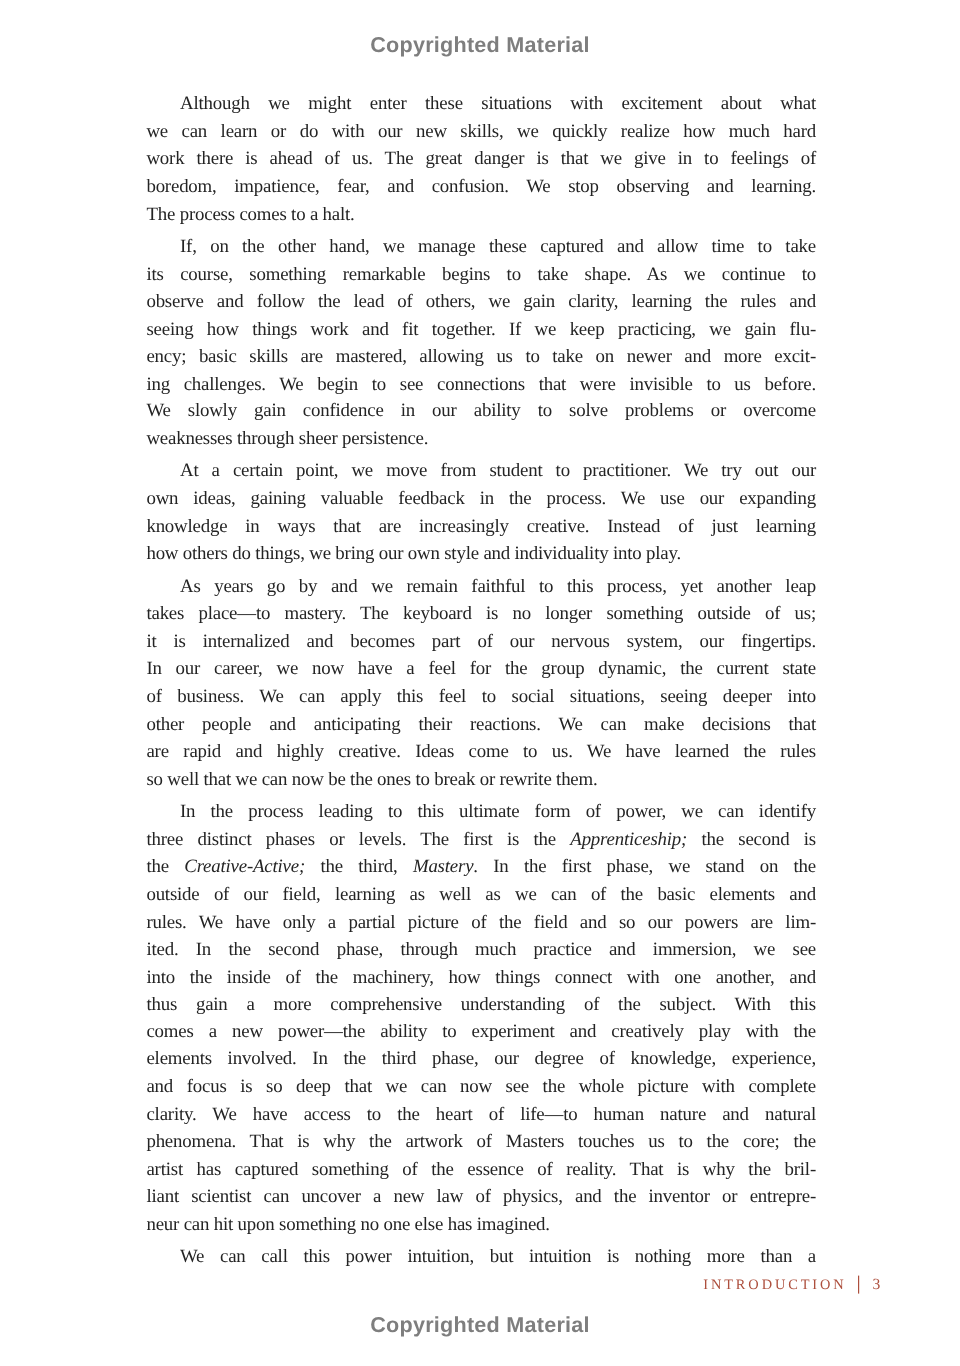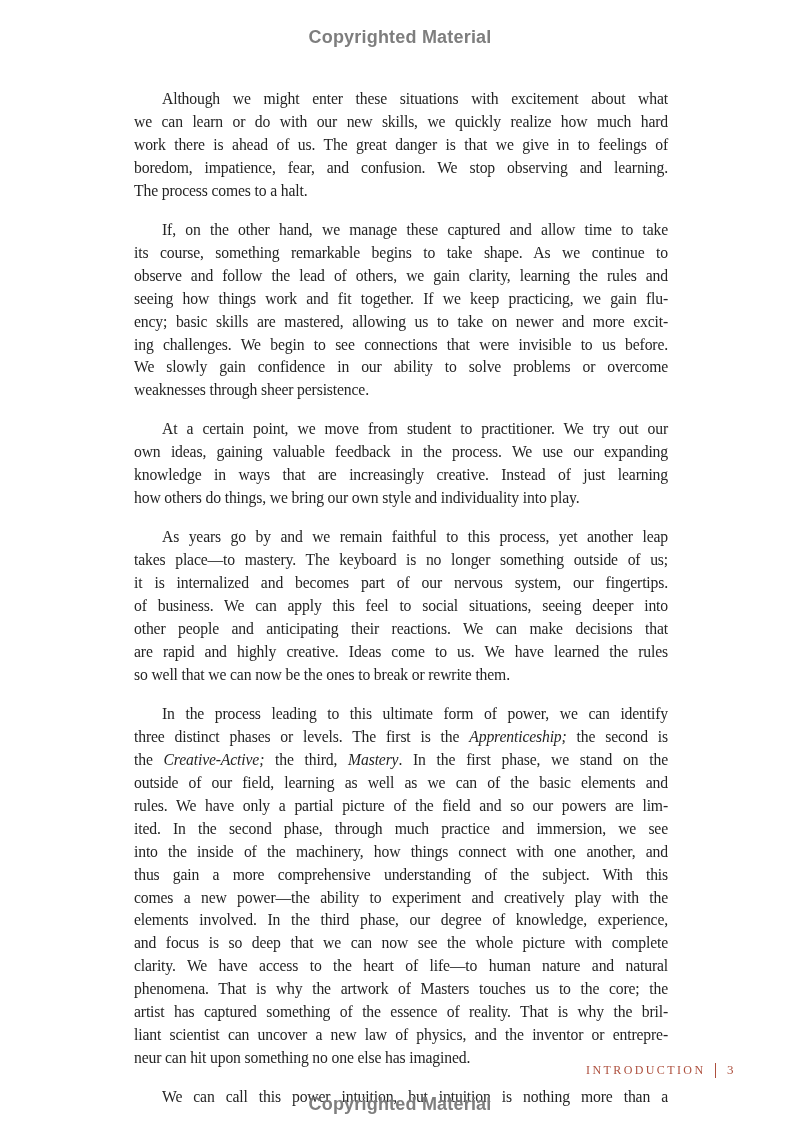--- a/index.html
+++ b/index.html
@@ -34,21 +34,21 @@
   .body-text{
     position:absolute;
     left:118px;
     top:72px;
     width:566px;
     color:var(--body-ink);
     font-size:15.7px;
     line-height:22.95px;
     letter-spacing:-0.15px;
   }
-  .paragraph{margin:16px;}
+  .paragraph{margin:4px;}
   .line{
     text-align:left;
     white-space:normal;
   }
   .line.just{
     text-align:justify;
     text-align-last:justify;
   }
   .line.indent{text-indent:28px;}
   .line em{font-style:italic;}
@@ -104,20 +104,21 @@
       <div class="paragraph">
         <div class="line just indent">At a certain point, we move from student to practitioner. We try out our</div>
         <div class="line just">own ideas, gaining valuable feedback in the process. We use our expanding</div>
         <div class="line just">knowledge in ways that are increasingly creative. Instead of just learning</div>
         <div class="line">how others do things, we bring our own style and individuality into play.</div>
       </div>
       <div class="paragraph">
         <div class="line just indent">As years go by and we remain faithful to this process, yet another leap</div>
         <div class="line just">takes place—to mastery. The keyboard is no longer something outside of us;</div>
         <div class="line just">it is internalized and becomes part of our nervous system, our fingertips.</div>
+        <div class="line just">In our career, we now have a feel for the group dynamic, the current state</div>
         <div class="line just">of business. We can apply this feel to social situations, seeing deeper into</div>
         <div class="line just">other people and anticipating their reactions. We can make decisions that</div>
         <div class="line just">are rapid and highly creative. Ideas come to us. We have learned the rules</div>
         <div class="line">so well that we can now be the ones to break or rewrite them.</div>
       </div>
       <div class="paragraph">
         <div class="line just indent">In the process leading to this ultimate form of power, we can identify</div>
         <div class="line just">three distinct phases or levels. The first is the <em>Apprenticeship;</em> the second is</div>
         <div class="line just">the <em>Creative-Active;</em> the third, <em>Mastery</em>. In the first phase, we stand on the</div>
         <div class="line just">outside of our field, learning as well as we can of the basic elements and</div>

